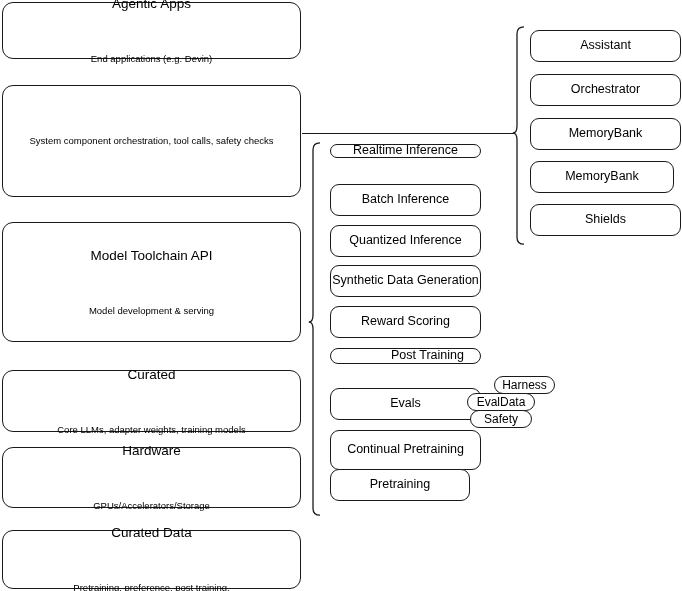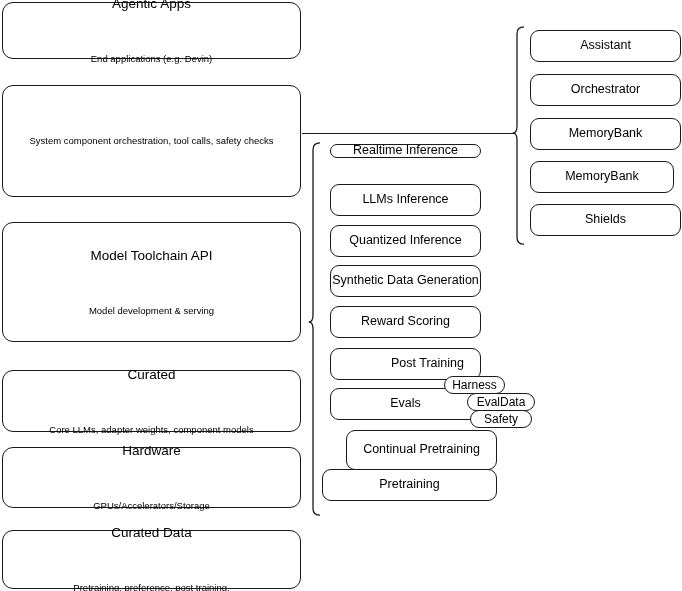--- a/index.html
+++ b/index.html
@@ -99,21 +99,21 @@
       </div>
       <div class="box layer-box" style="left: 2px; top: 85px; width: 299px; height: 112px;">
         <div class="subtitle">System component orchestration, tool calls, safety checks</div>
       </div>
       <div class="box layer-box" style="left: 2px; top: 222px; width: 299px; height: 120px;">
         <div class="title">Model Toolchain API</div>
         <div class="subtitle">Model development &amp; serving</div>
       </div>
       <div class="box layer-box" style="left: 2px; top: 370px; width: 299px; height: 62px;">
         <div class="title">Curated</div>
-        <div class="subtitle">Core LLMs, adapter weights, component models</div>
+        <div class="subtitle">Core LLMs, adapter weights, training models</div>
       </div>
       <div class="box layer-box" style="left: 2px; top: 447px; width: 299px; height: 61px;">
         <div class="title">Hardware</div>
         <div class="subtitle">GPUs/Accelerators/Storage</div>
       </div>
       <div class="box layer-box" style="left: 2px; top: 530px; width: 299px; height: 59px;">
         <div class="title">Curated Data</div>
         <div class="subtitle">Pretraining, preference, post training.</div>
       </div>
     </div>
@@ -129,47 +129,47 @@
       <svg class="brace" width="12" height="219" viewBox="0 0 12 219" style="left: 512px; top: 26px;">
         <path d="M 12 0.8 Q 5 0.8 5 7.8 L 5 100 Q 5 107 0.8 107 Q 5 107 5 114 L 5 211.2 Q 5 218.2 12 218.2"></path>
       </svg>
     </div>
 
   <div id="toolchain-items">
       <div class="box item-box" style="left: 330px; top: 144px; width: 151px; height: 14px;">
         <div class="title">Realtime Inference</div>
       </div>
       <div class="box item-box" style="left: 330px; top: 184px; width: 151px; height: 32px;">
-        <div class="title">LLMs Inference</div>
+        <div class="title">Batch Inference</div>
       </div>
       <div class="box item-box" style="left: 330px; top: 225px; width: 151px; height: 32px;">
         <div class="title">Quantized Inference</div>
       </div>
       <div class="box item-box" style="left: 330px; top: 265px; width: 151px; height: 32px;">
         <div class="title">Synthetic Data Generation</div>
       </div>
       <div class="box item-box" style="left: 330px; top: 306px; width: 151px; height: 32px;">
         <div class="title">Reward Scoring</div>
       </div>
-      <div class="box item-box" style="left: 330px; top: 348px; width: 151px; height: 32px; padding-left: 44px;">
+      <div class="box item-box" style="left: 330px; top: 348px; width: 151px; height: 16px; padding-left: 44px;">
         <div class="title">Post Training</div>
       </div>
       <div class="box item-box" style="left: 330px; top: 388px; width: 151px; height: 32px;">
         <div class="title">Evals</div>
       </div>
-      <div class="box item-box" style="left: 346px; top: 430px; width: 151px; height: 40px;">
+      <div class="box item-box" style="left: 330px; top: 430px; width: 151px; height: 40px;">
         <div class="title">Continual Pretraining</div>
       </div>
-      <div class="box item-box" style="left: 322px; top: 469px; width: 175px; height: 32px;">
+      <div class="box item-box" style="left: 330px; top: 469px; width: 140px; height: 32px;">
         <div class="title">Pretraining</div>
       </div>
     </div>
 
   <div id="eval-pills">
-      <div class="pill" style="left: 444px; top: 376px; width: 61px; height: 18px;">Harness</div>
+      <div class="pill" style="left: 494px; top: 376px; width: 61px; height: 18px;">Harness</div>
       <div class="pill" style="left: 467px; top: 393px; width: 68px; height: 18px;">EvalData</div>
       <div class="pill" style="left: 470px; top: 410px; width: 62px; height: 18px;">Safety</div>
     </div>
 
   <div id="system-items">
       <div class="box item-box" style="left: 530px; top: 30px; width: 151px; height: 32px;">
         <div class="title">Assistant</div>
       </div>
       <div class="box item-box" style="left: 530px; top: 74px; width: 151px; height: 32px;">
         <div class="title">Orchestrator</div>

